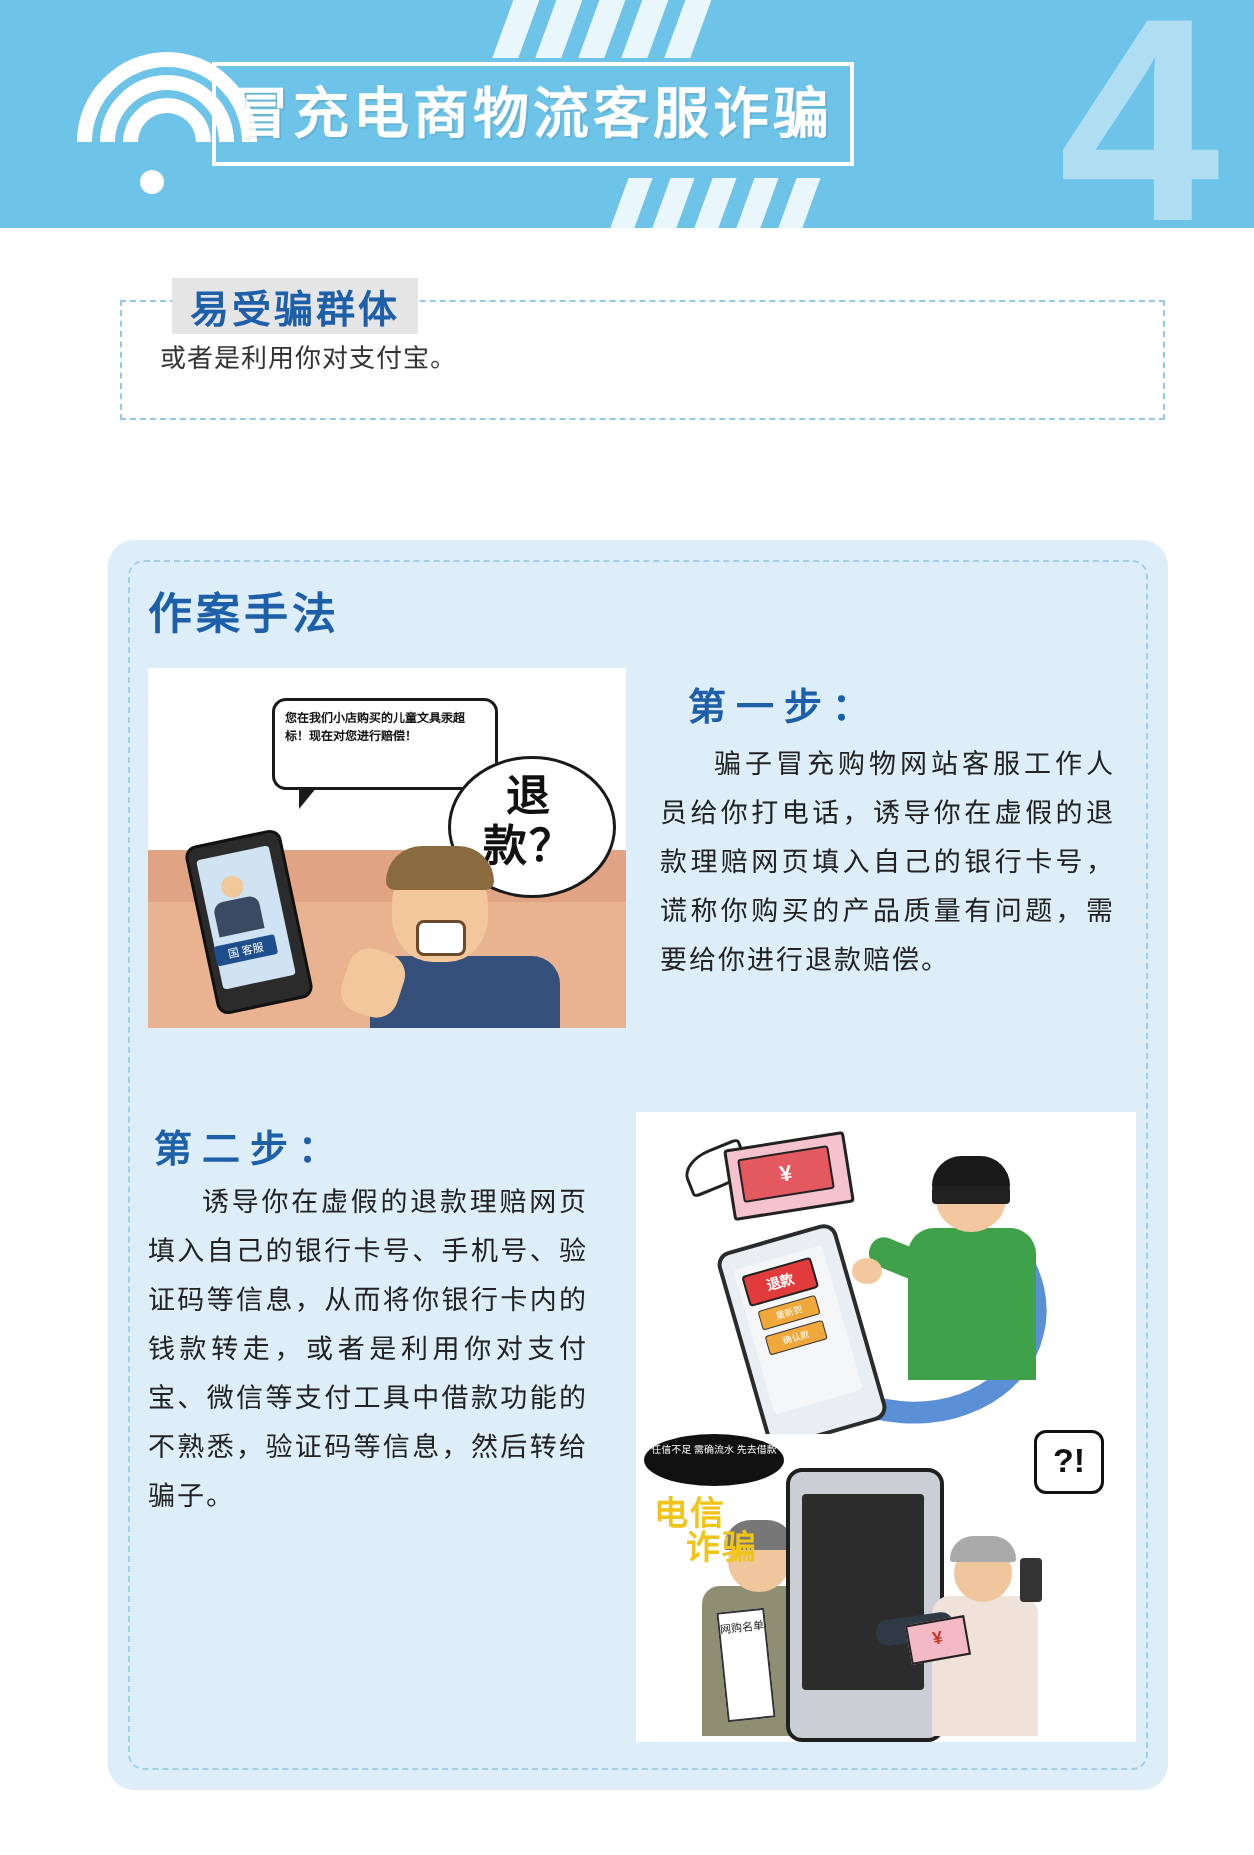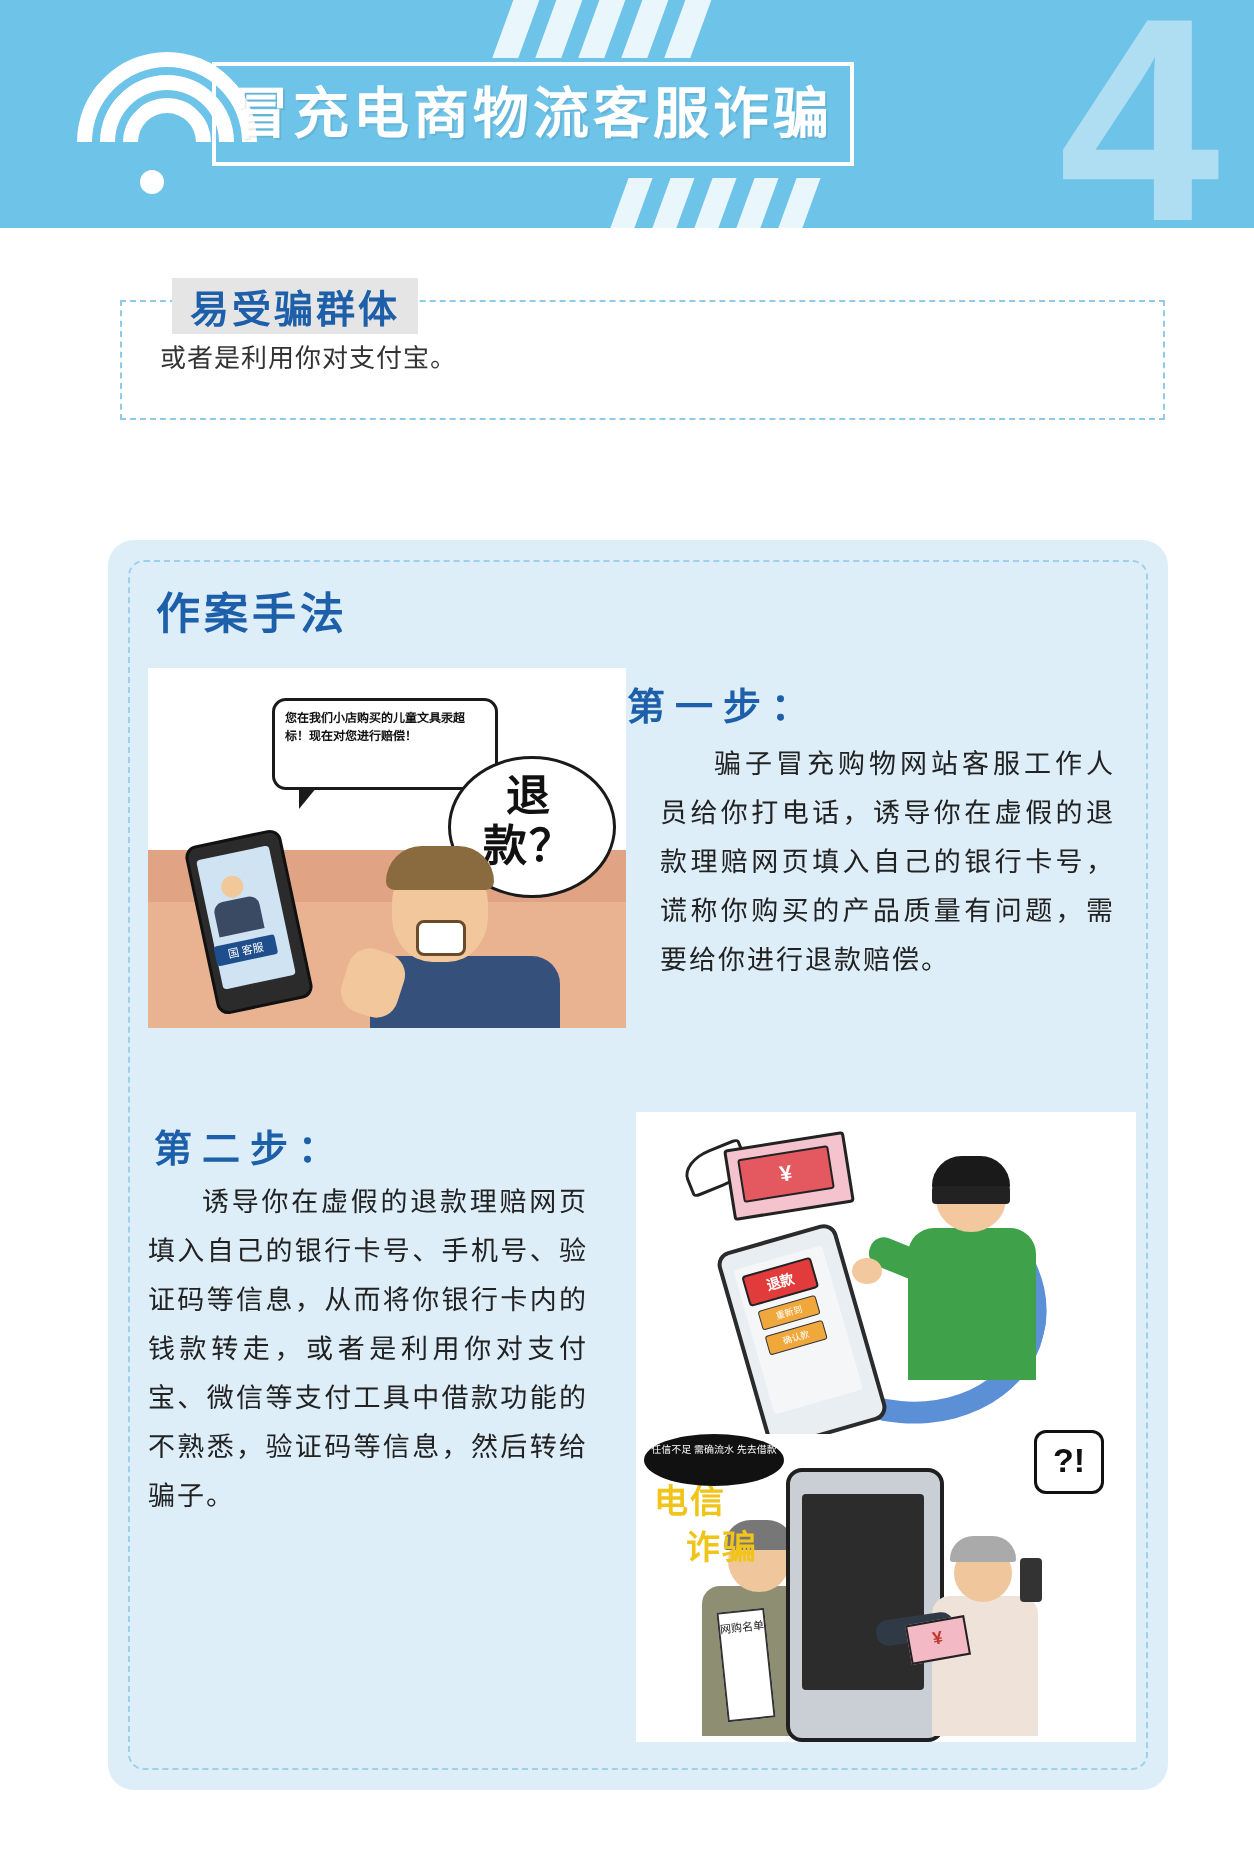--- a/index.html
+++ b/index.html
@@ -154,38 +154,38 @@
     left: 128px;
     top: 560px;
     width: 1020px;
     height: 1210px;
     border: 2px dashed #9ed0ec;
     border-radius: 16px;
     box-sizing: border-box;
   }
   .method-title {
     position: absolute;
-    left: 156px;
+    left: 148px;
     top: 578px;
     font-size: 44px;
     font-weight: bold;
     color: #1d5fa8;
     letter-spacing: 4px;
     font-family: "Liberation Sans", "DejaVu Sans", sans-serif;
   }
 
   .step-label {
     position: absolute;
     font-size: 38px;
     font-weight: bold;
     color: #1d5fa8;
     letter-spacing: 10px;
     font-family: "Liberation Sans", "DejaVu Sans", sans-serif;
   }
-  .step1-label { left: 627px; top: 676px; }
+  .step1-label { left: 688px; top: 676px; }
   .step2-label { left: 148px; top: 1118px; margin-left: 6px; }
 
   .step-text {
     position: absolute;
     font-size: 27px;
     color: #222222;
     line-height: 49px;
     text-align: justify;
     text-justify: inter-ideograph;
     letter-spacing: 2px;
@@ -345,21 +345,21 @@
   .i2b { position:absolute; left:0; top:322px; width:500px; height:308px; background:#ffffff; }
   .i2b-phone {
     position:absolute; left:150px; top:34px; width:150px; height:266px;
     background:#c9cfd4; border:4px solid #1f1f1f; border-radius:16px;
   }
   .i2b-screen {
     position:absolute; left:12px; top:22px; width:122px; height:196px;
     background:#2c2c2c; border-radius:4px;
   }
   .i2b-screen-t1 {
-    position:absolute; left:18px; top:40px; width:112px;
+    position:absolute; left:18px; top:52px; width:112px;
     color:#f0c419; font-size:34px; font-weight:bold; letter-spacing:2px;
     font-family:"Liberation Serif", serif;
   }
   .i2b-screen-t2 {
     position:absolute; left:30px; top:86px; width:112px;
     color:#f0c419; font-size:34px; font-weight:bold; letter-spacing:2px;
     font-family:"Liberation Serif", serif;
     text-align:center;
   }
   .i2b-badge {

